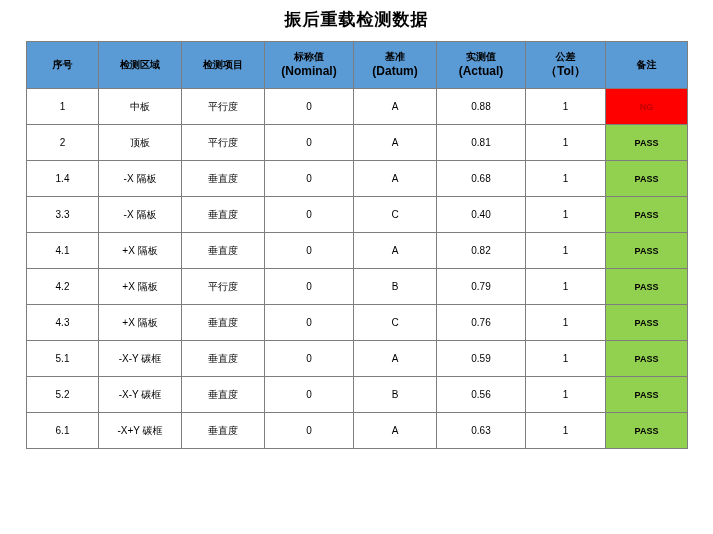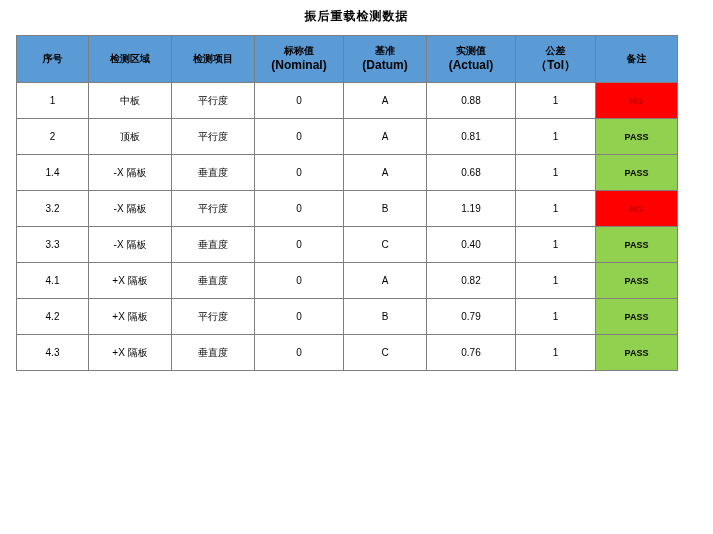--- a/index.html
+++ b/index.html
@@ -9,28 +9,28 @@
   }
   body {
     width: 713px;
     height: 534px;
     font-family: "Liberation Sans", sans-serif;
     overflow: hidden;
   }
   .page-title {
     text-align: center;
     font-family: Liberation Sans, sans-serif;
-    font-size: 12px;
+    font-size: 17px;
     font-weight: bold;
     color: #000000;
     margin: 8px 0 10px 0;
     letter-spacing: 1px;
   }
   .table-wrap {
-    padding: 0 16px;
+    padding: 0 26px;
   }
   table.data-table {
     border-collapse: collapse;
     width: 661px;
     table-layout: fixed;
   }
   table.data-table td, table.data-table th {
     border: 1px solid #7e7e7e;
     text-align: center;
     vertical-align: middle;
@@ -151,30 +151,20 @@
           <td>1.4</td>
           <td>-X 隔板</td>
           <td>垂直度</td>
           <td>0</td>
           <td>A</td>
           <td>0.68</td>
           <td>1</td>
           <td class="remark pass">PASS</td>
         </tr>
         <tr>
-          <td>3.2</td>
-          <td>-X 隔板</td>
-          <td>平行度</td>
-          <td>0</td>
-          <td>B</td>
-          <td>1.19</td>
-          <td>1</td>
-          <td class="remark ng">NG</td>
-        </tr>
-        <tr>
           <td>3.3</td>
           <td>-X 隔板</td>
           <td>垂直度</td>
           <td>0</td>
           <td>C</td>
           <td>0.40</td>
           <td>1</td>
           <td class="remark pass">PASS</td>
         </tr>
         <tr>
@@ -197,18 +187,48 @@
           <td>1</td>
           <td class="remark pass">PASS</td>
         </tr>
         <tr>
           <td>4.3</td>
           <td>+X 隔板</td>
           <td>垂直度</td>
           <td>0</td>
           <td>C</td>
           <td>0.76</td>
+          <td>1</td>
+          <td class="remark pass">PASS</td>
+        </tr>
+        <tr>
+          <td>5.1</td>
+          <td>-X-Y 碳框</td>
+          <td>垂直度</td>
+          <td>0</td>
+          <td>A</td>
+          <td>0.59</td>
+          <td>1</td>
+          <td class="remark pass">PASS</td>
+        </tr>
+        <tr>
+          <td>5.2</td>
+          <td>-X-Y 碳框</td>
+          <td>垂直度</td>
+          <td>0</td>
+          <td>B</td>
+          <td>0.56</td>
+          <td>1</td>
+          <td class="remark pass">PASS</td>
+        </tr>
+        <tr>
+          <td>6.1</td>
+          <td>-X+Y 碳框</td>
+          <td>垂直度</td>
+          <td>0</td>
+          <td>A</td>
+          <td>0.63</td>
           <td>1</td>
           <td class="remark pass">PASS</td>
         </tr>
       </tbody>
   </table>
 </div>
 
 </body></html>

